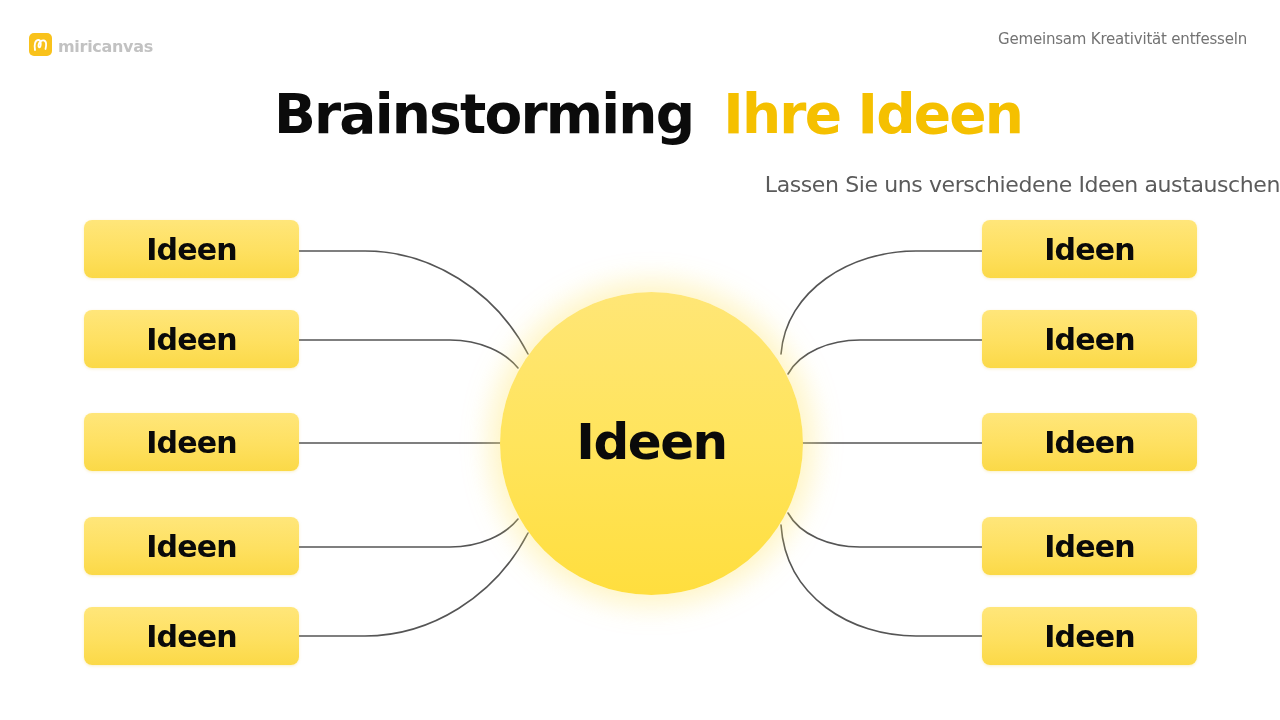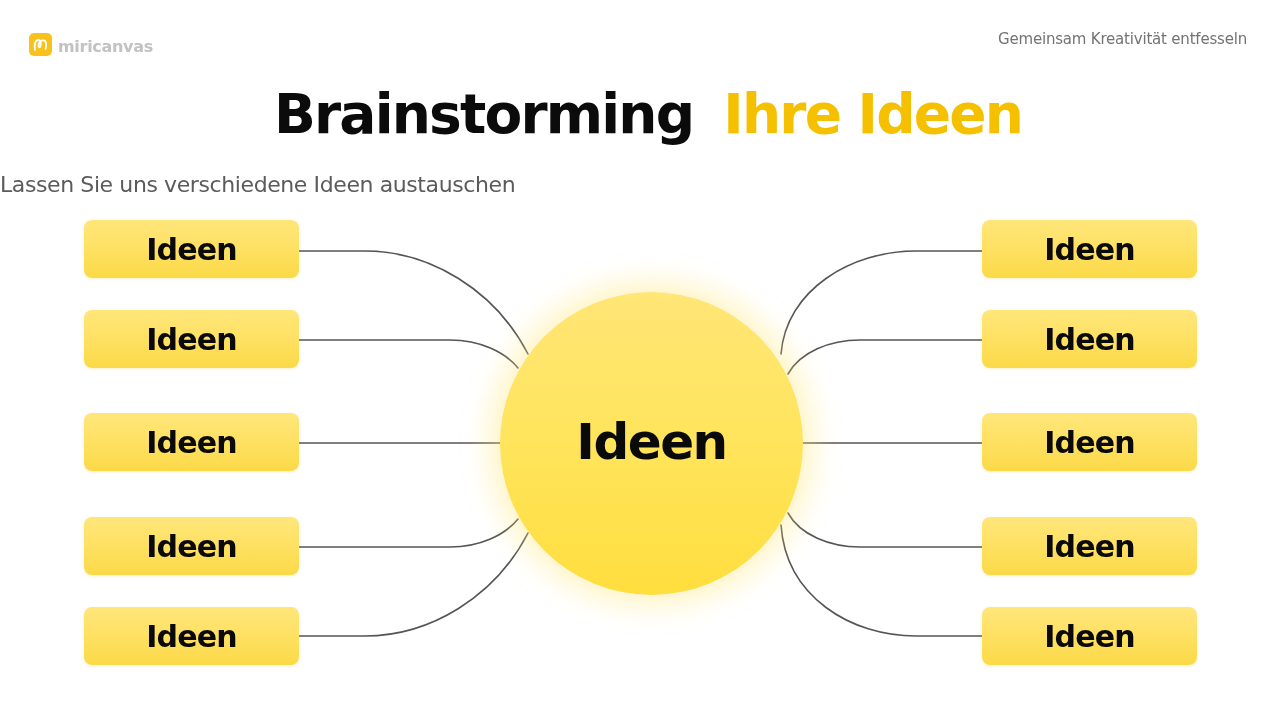--- a/index.html
+++ b/index.html
@@ -9,21 +9,21 @@
     .logo { position: absolute; left: 29px; top: 33px; display: flex; align-items: flex-end; gap: 6px; }
     .logo-icon { width: 23px; height: 23px; border-radius: 5px; background: #F9C21B; display: flex; align-items: center; justify-content: center; }
     .logo-text { font-family: "DejaVu Sans", sans-serif; font-size: 16px; font-weight: bold; color: #c2c2c2; letter-spacing: -0.3px; }
 
     .tagline { position: absolute; right: 33px; top: 30px; font-family: "DejaVu Sans", sans-serif; font-size: 15px; color: #737373; font-weight: normal; letter-spacing: -0.2px; }
 
     .title { position: absolute; left: 0; width: 1280px; top: 82px; text-align: center; white-space: nowrap; font-family: "DejaVu Sans", sans-serif; font-weight: bold; font-size: 55px; letter-spacing: -1.8px; padding-left: 16px; }
     .title .t1 { color: #0b0b0b; }
     .title .t2 { color: #F5C000; margin-left: 30px; }
 
-    .subtitle { position: absolute; left: 0; width: 1280px; top: 172px; text-align: left; font-family: "DejaVu Sans", sans-serif; font-size: 22px; color: #5b5b5b; letter-spacing: -0.4px; }
+    .subtitle { position: absolute; left: 0; width: 1280px; top: 172px; text-align: right; font-family: "DejaVu Sans", sans-serif; font-size: 22px; color: #5b5b5b; letter-spacing: -0.4px; }
 
     svg.connectors { position: absolute; left: 0; top: 0; width: 1280px; height: 720px; pointer-events: none; }
 
     .glow { position: absolute; left: 461px; top: 253px; width: 380px; height: 380px; border-radius: 50%;
       background: radial-gradient(circle, rgba(255,226,90,0.55) 38%, rgba(255,232,120,0.28) 46%, rgba(255,240,170,0.10) 55%, rgba(255,255,255,0) 68%); }
 
     .hub { position: absolute; left: 500px; top: 292px; width: 303px; height: 303px; border-radius: 50%;
       background: linear-gradient(180deg, #FFE676 0%, #FFE45C 50%, #FFDE3E 100%);
       display: flex; align-items: center; justify-content: center;
       box-shadow: 0 0 30px 8px rgba(255,225,90,0.35); }

